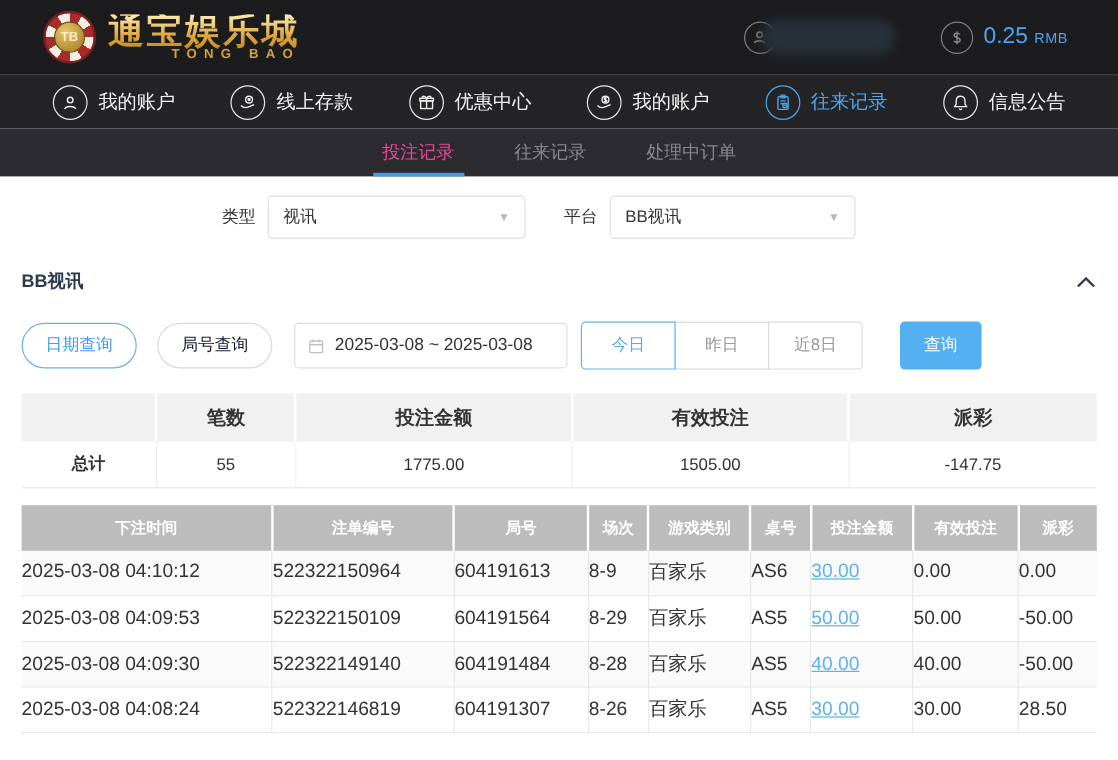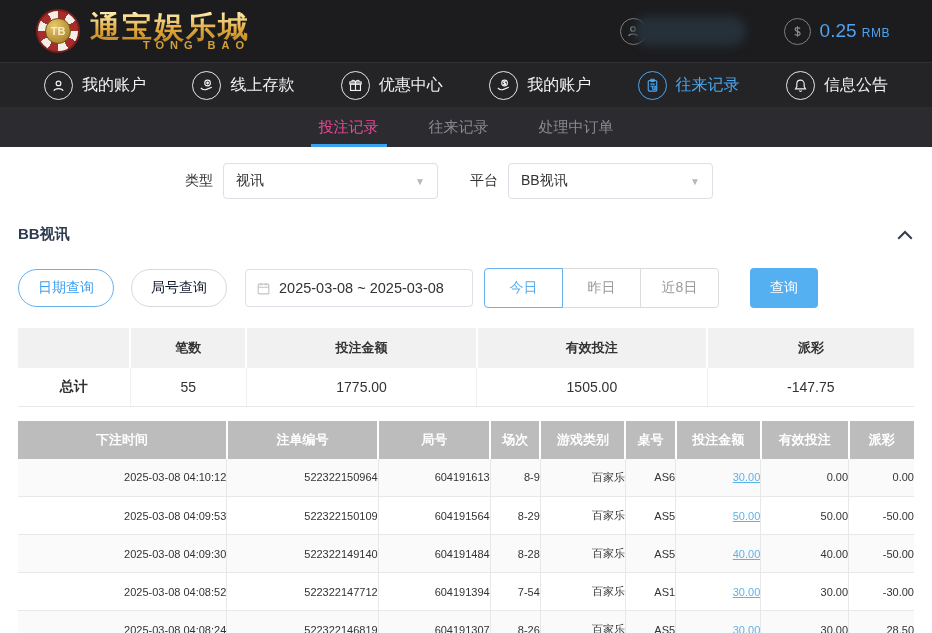--- a/index.html
+++ b/index.html
@@ -82,33 +82,33 @@
     justify-content:center; cursor:pointer; margin-left:-1px; }
   .gbtn:first-child { border-radius:4px 0 0 4px; margin-left:0; }
   .gbtn:last-child { border-radius:0 4px 4px 0; }
   .gbtn.active { border-color:#66b1f0; color:#57aef0; position:relative; z-index:1; }
   .search-btn { height:40px; width:68px; margin-left:31px; background:#55b0f2;
     color:#fff; font-size:14px; border:none; border-radius:4px; cursor:pointer; }
 
   
   table { border-collapse:collapse; width:100%; table-layout:fixed; }
   .summary { margin-top:20px; }
-  .summary th { background:#f1f1f1; height:40px; font-size:13px; color:#333;
+  .summary th { background:#f1f1f1; height:40px; font-size:16px; color:#333;
     font-weight:bold; border-right:2px solid #fff;font-family:Liberation Serif, serif; }
   .summary th:last-child { border-right:none; }
   .summary td { height:38px; text-align:center; font-size:14px; color:#333;
     border-bottom:1px solid #e8e8e8; border-right:1px solid #f0f0f0; }
   .summary td:last-child { border-right:none; }
   .summary td.lbl { font-weight:bold; }
 
   .records { margin-top:14px; }
   .records th { background:#bcbcbc; height:38px; color:#fff; font-size:13px;
     font-weight:bold; border-right:2px solid #fff; }
   .records th:last-child { border-right:none; }
-  .records td { height:38px; text-align:right; font-size:11px; color:#333;
+  .records td { height:38px; text-align:left; font-size:16px; color:#333;
     border-bottom:1px solid #e8e8e8; border-right:1px solid #e8e8e8;
     overflow:hidden; white-space:nowrap; }
   .records td:last-child { border-right:none; }
   .records tbody tr:nth-child(odd) { background:#fafafa; }
   .neg { color:#f25c6e; }
   a.amt { color:#5fb2e8; text-decoration:underline; cursor:pointer; }
 
   svg { display:block; }
 </style>
 </head>
@@ -339,31 +339,20 @@
         <td>522322149140</td>
         <td>604191484</td>
         <td>8-28</td>
         <td>百家乐</td>
         <td>AS5</td>
         <td><a class="amt">40.00</a></td>
         <td>40.00</td>
         <td class="neg">-50.00</td>
       </tr>
       <tr>
-        <td>2025-03-08 04:08:52</td>
-        <td>522322147712</td>
-        <td>604191394</td>
-        <td>7-54</td>
-        <td>百家乐</td>
-        <td>AS1</td>
-        <td><a class="amt">30.00</a></td>
-        <td>30.00</td>
-        <td class="neg">-30.00</td>
-      </tr>
-      <tr>
         <td>2025-03-08 04:08:24</td>
         <td>522322146819</td>
         <td>604191307</td>
         <td>8-26</td>
         <td>百家乐</td>
         <td>AS5</td>
         <td><a class="amt">30.00</a></td>
         <td>30.00</td>
         <td>28.50</td>
       </tr>

